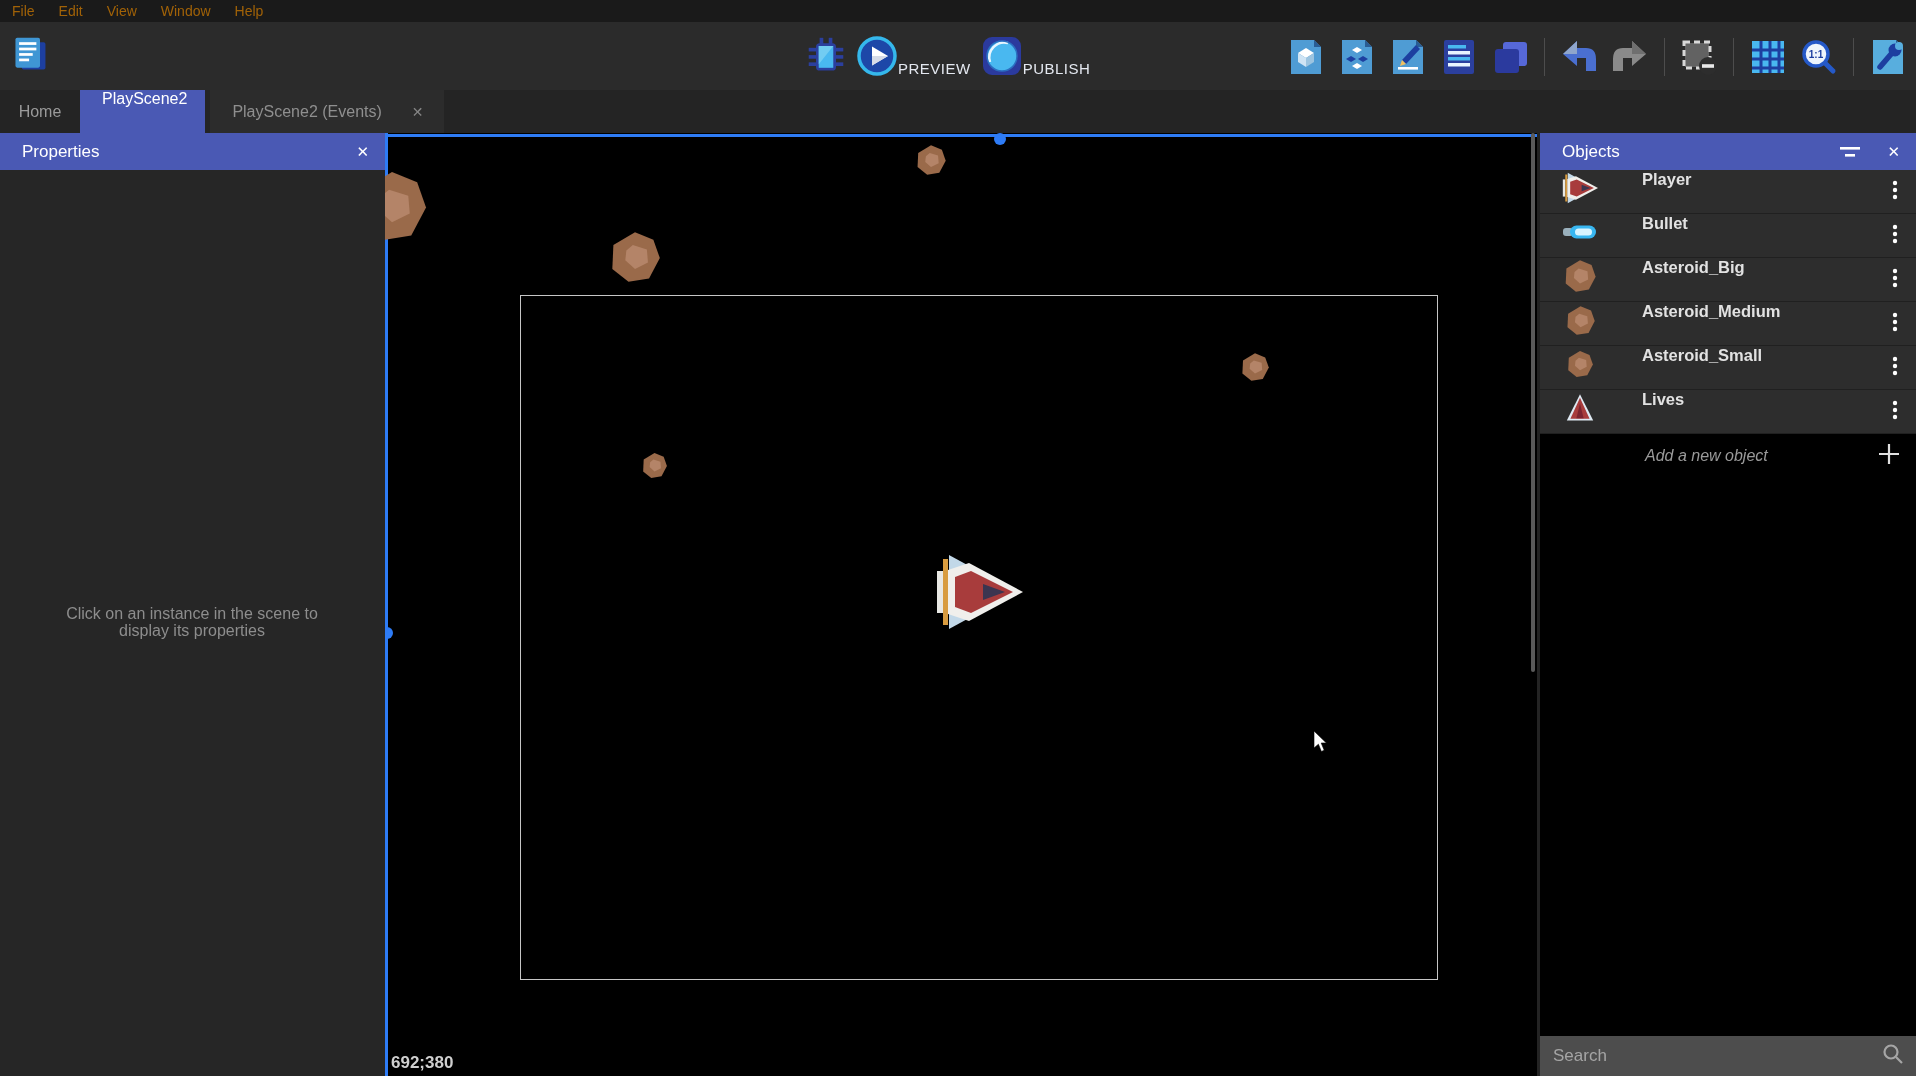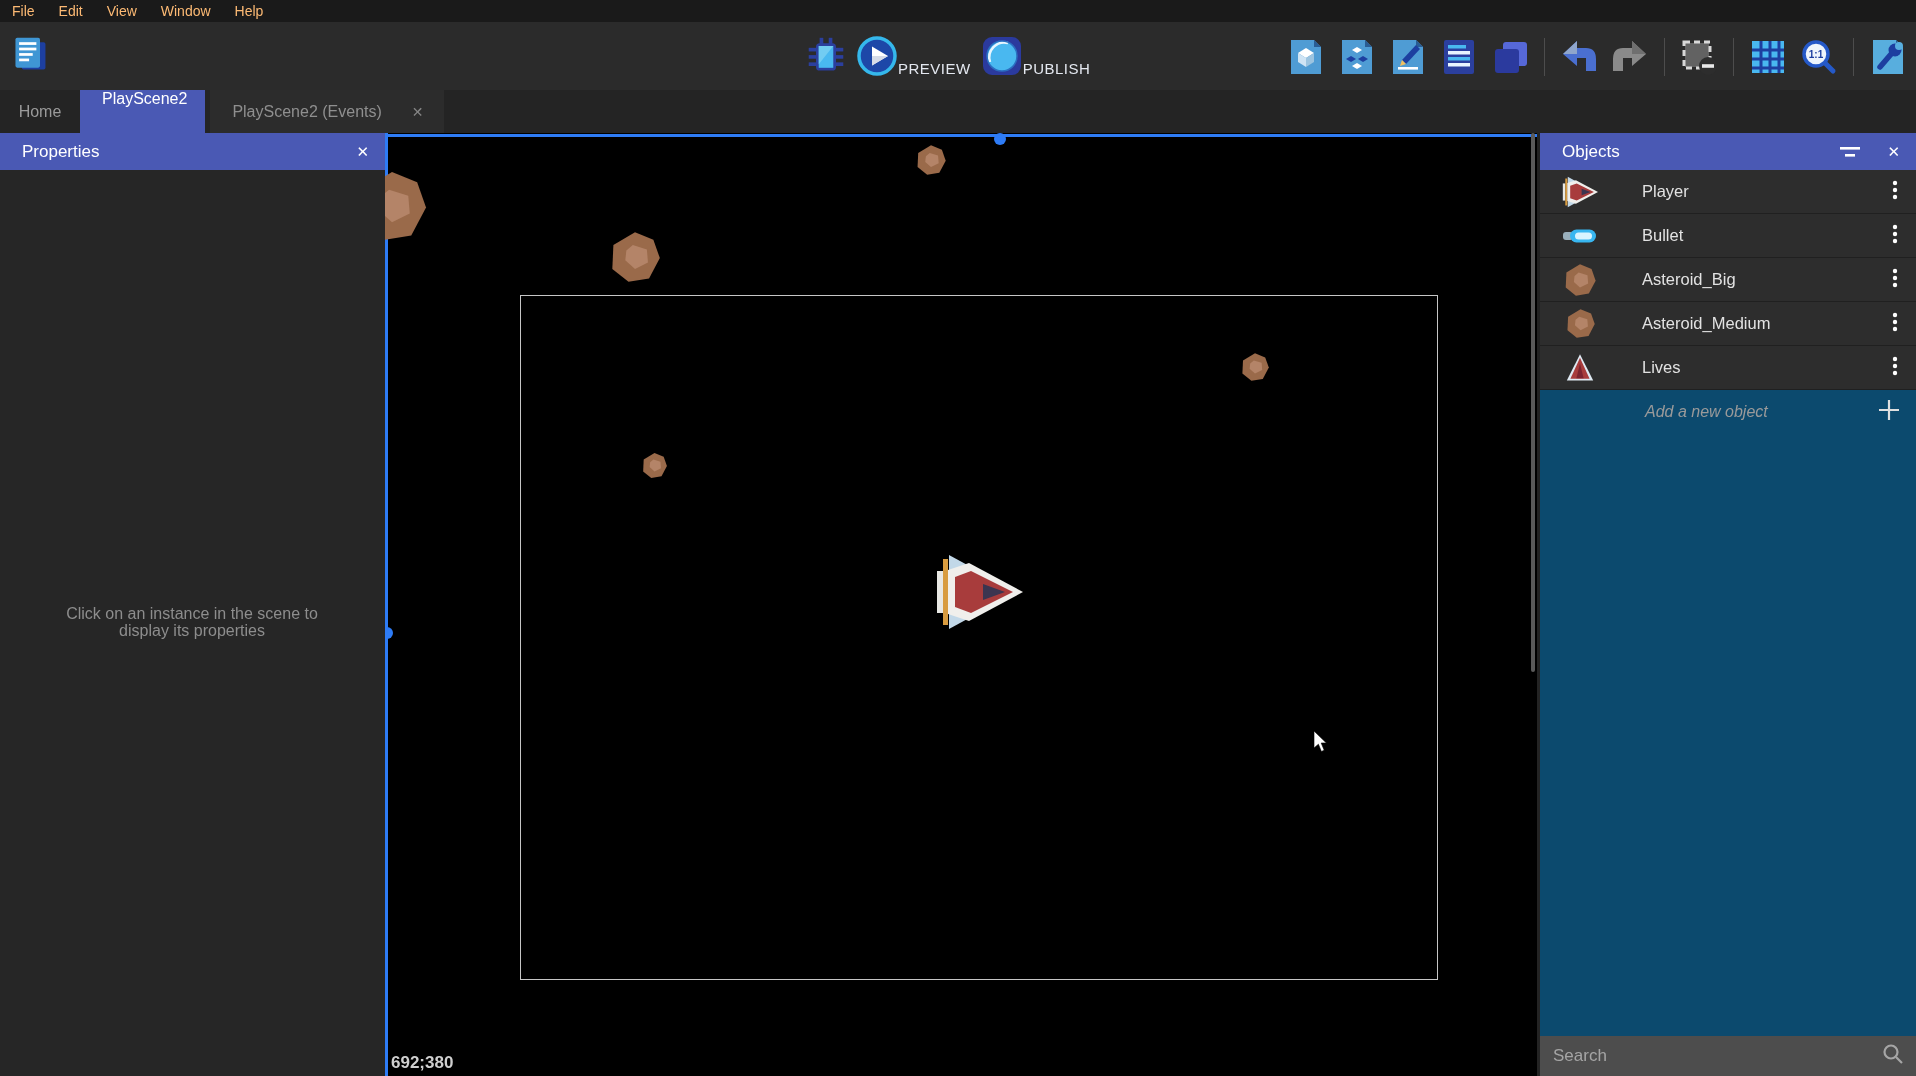--- a/index.html
+++ b/index.html
@@ -1,21 +1,21 @@
 <!DOCTYPE html>
 <html><head>
 <meta charset="utf-8">
 <style>
   html,body{margin:0;padding:0;background:#111;}
   *{box-sizing:border-box;font-family:"Liberation Sans",sans-serif;}
   .app{position:relative;width:1916px;height:1076px;background:#232323;overflow:hidden;color:#eee;user-select:none;}
 
   
   .menubar{position:absolute;left:0;top:0;width:100%;height:22px;background:#1a1a1a;display:flex;align-items:center;padding-left:0;}
-  .menubar .mi{padding:0 12px;font-size:14px;color:#fdba74;line-height:22px;cursor:default;}
+  .menubar .mi{padding:0 12px;font-size:14px;color:#a16207;line-height:22px;cursor:default;}
 
   
   .toolbar{position:absolute;left:0;top:22px;width:100%;height:68px;background:#2b2b2b;}
   .tb-left{position:absolute;left:10px;top:12px;}
   .tb-center{position:absolute;left:806px;top:13px;display:flex;align-items:center;gap:10px;}
   .tb-btn{display:flex;align-items:flex-end;cursor:pointer;}
   .tb-label{font-size:15px;letter-spacing:.5px;color:#e4e8f0;}
   .tb-right{position:absolute;right:8px;top:13px;display:flex;align-items:center;gap:11px;height:44px;justify-content:space-between;}
   .tb-sep{width:1px;height:38px;background:#4d4d4d;margin:0 3px;}
   .tbi{width:40px;height:40px;display:flex;align-items:center;justify-content:center;cursor:pointer;}
@@ -41,23 +41,23 @@
   .scene{position:absolute;left:385px;top:133px;width:1152px;height:943px;background:#000;overflow:hidden;}
   .sel-top{position:absolute;left:0;top:1px;width:100%;height:3px;background:#2e7cf6;}
   .sel-left{position:absolute;left:0;top:0;width:3px;height:100%;background:#2e7cf6;}
   .sel-dot{position:absolute;width:12px;height:12px;border-radius:50%;background:#2e7cf6;}
   .frame{position:absolute;left:135px;top:162px;width:918px;height:685px;border:1px solid #c6c6c6;}
   .inst{position:absolute;cursor:pointer;}
   .coords{position:absolute;left:6px;bottom:3px;font-size:17px;font-weight:bold;color:#cfcfcf;}
   .scroll-v{position:absolute;right:2px;top:0;width:4px;height:539px;background:#5a5a5a;border-radius:2px;}
 
   
-  .objects{position:absolute;left:1540px;top:133px;width:376px;height:943px;background:#0c4a6e;}
+  .objects{position:absolute;left:1540px;top:133px;width:376px;height:943px;background:#000000;}
   .obj-list{position:absolute;left:0;top:37px;width:100%;}
-  .obj-row{position:relative;height:44px;background:#2d2d2d;border-bottom:1px solid #202020;display:flex;align-items:center;padding-left:20px;cursor:pointer;}
+  .obj-row{position:relative;height:44px;background:#2d2d2d;border-bottom:1px solid #202020;display:flex;align-items:flex-start;padding-left:20px;cursor:pointer;font-weight:bold;}
   .obj-ico{width:40px;height:36px;display:flex;align-items:center;justify-content:center;}
   .obj-name{margin-left:42px;font-size:16.5px;color:#e2e2e2;}
   .obj-dots{position:absolute;right:14px;top:50%;transform:translateY(-50%);cursor:pointer;padding:4px;}
   .obj-add{position:relative;height:44px;display:flex;align-items:center;cursor:pointer;font-style:italic;}
   .obj-add-label{margin-left:105px;font-size:16px;color:#9a9a9a;}
   .obj-add-plus{position:absolute;right:16px;top:50%;transform:translateY(-50%);}
   .obj-search{position:absolute;left:0;bottom:0;width:100%;height:40px;background:#4d4d4d;display:flex;align-items:center;}
   .obj-search input{flex:1;background:transparent;border:none;outline:none;color:#ddd;font-size:17px;padding-left:13px;}
   .obj-search input::placeholder{color:#a5a5a5;}
   .search-ico{margin-right:12px;}
@@ -357,20 +357,31 @@
               <use href="#sym-rock"></use>
             </svg>
         </span>
         <span class="obj-name">Asteroid_Medium</span>
         <span class="obj-dots"><svg width="6" height="20" viewBox="0 0 6 20">
               <use href="#sym-dots"></use>
             </svg></span>
       </div>
       <div class="obj-row">
         <span class="obj-ico">
+          <svg width="28" height="28" viewBox="0 0 100 100">
+              <use href="#sym-rock"></use>
+            </svg>
+        </span>
+        <span class="obj-name">Asteroid_Small</span>
+        <span class="obj-dots"><svg width="6" height="20" viewBox="0 0 6 20">
+              <use href="#sym-dots"></use>
+            </svg></span>
+      </div>
+      <div class="obj-row">
+        <span class="obj-ico">
           <svg width="30" height="30" viewBox="0 0 100 100">
               <use href="#sym-life"></use>
             </svg>
         </span>
         <span class="obj-name">Lives</span>
         <span class="obj-dots"><svg width="6" height="20" viewBox="0 0 6 20">
               <use href="#sym-dots"></use>
             </svg></span>
       </div>
 

